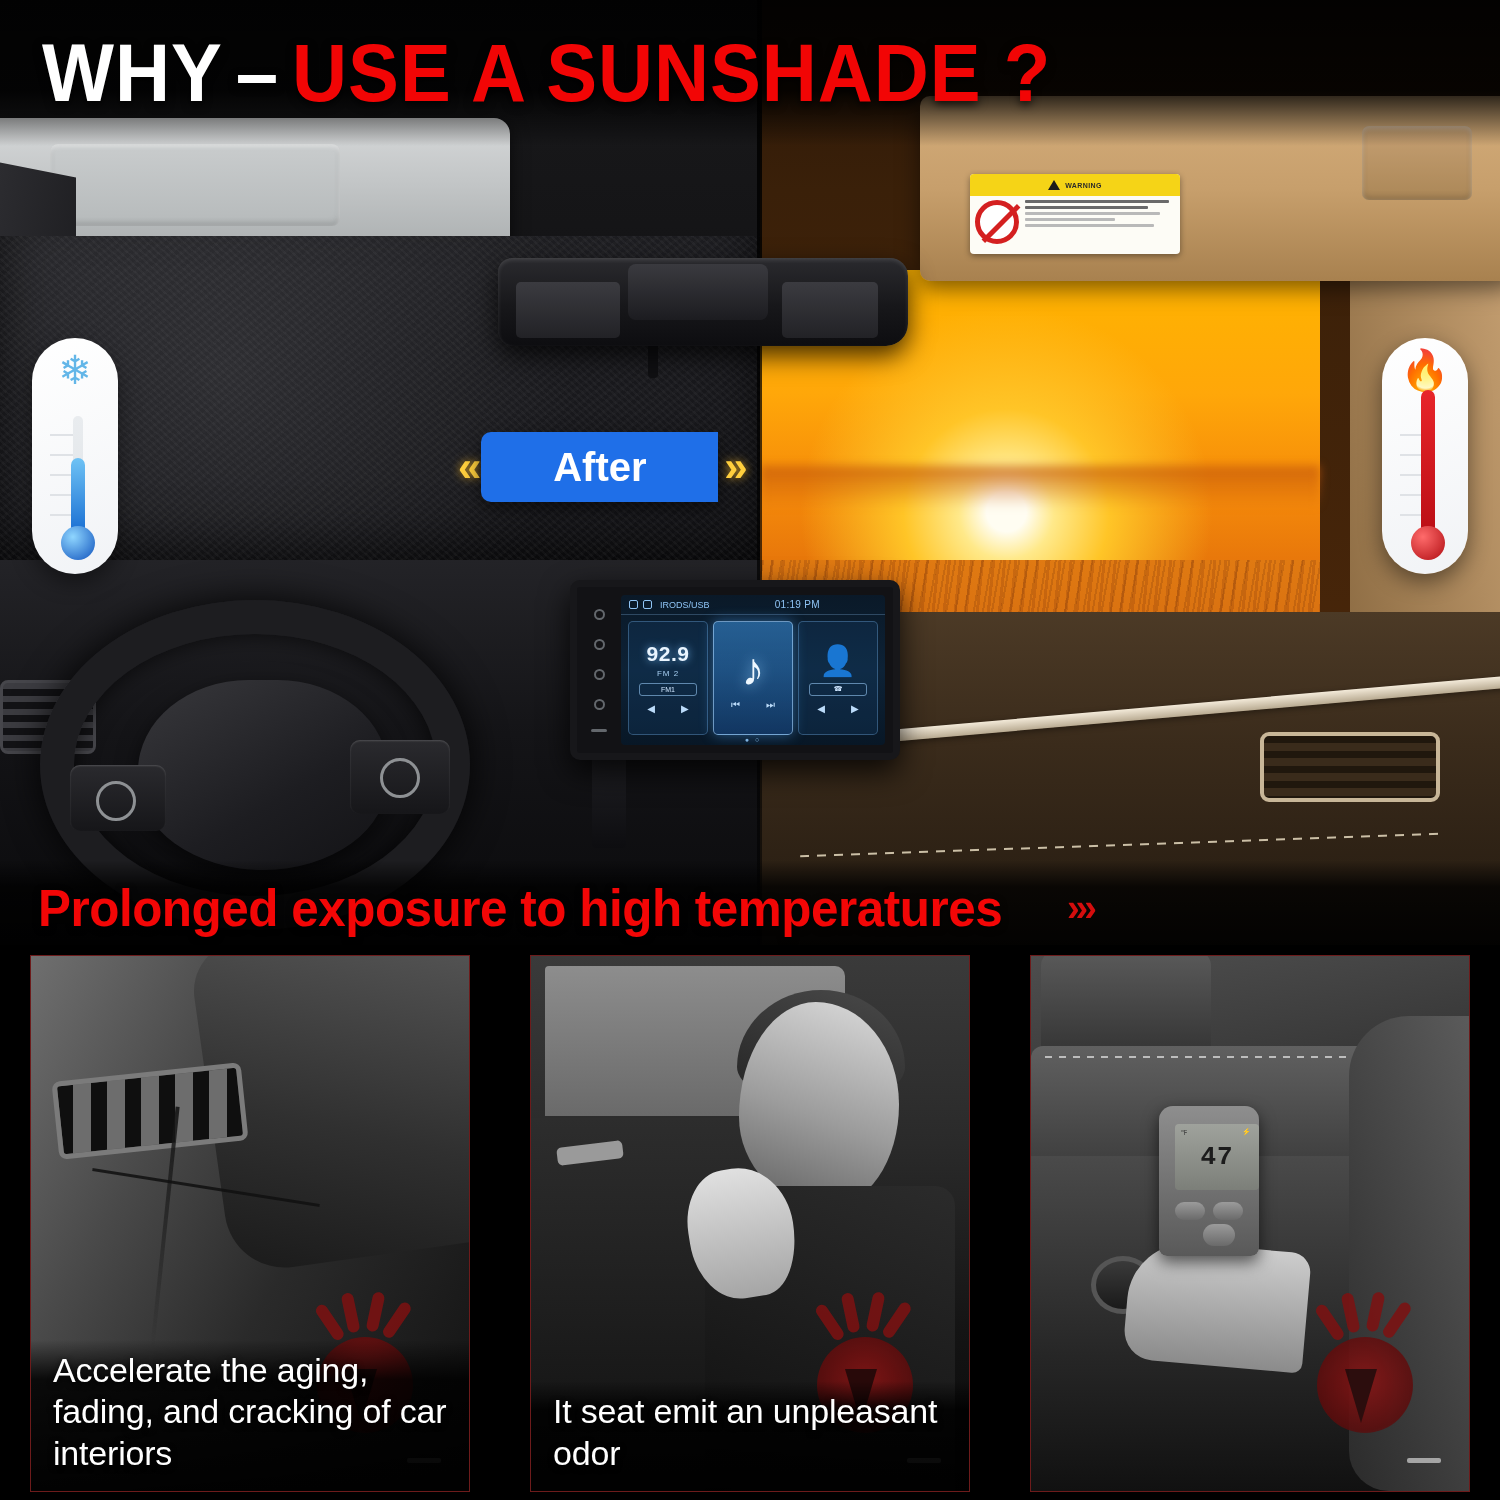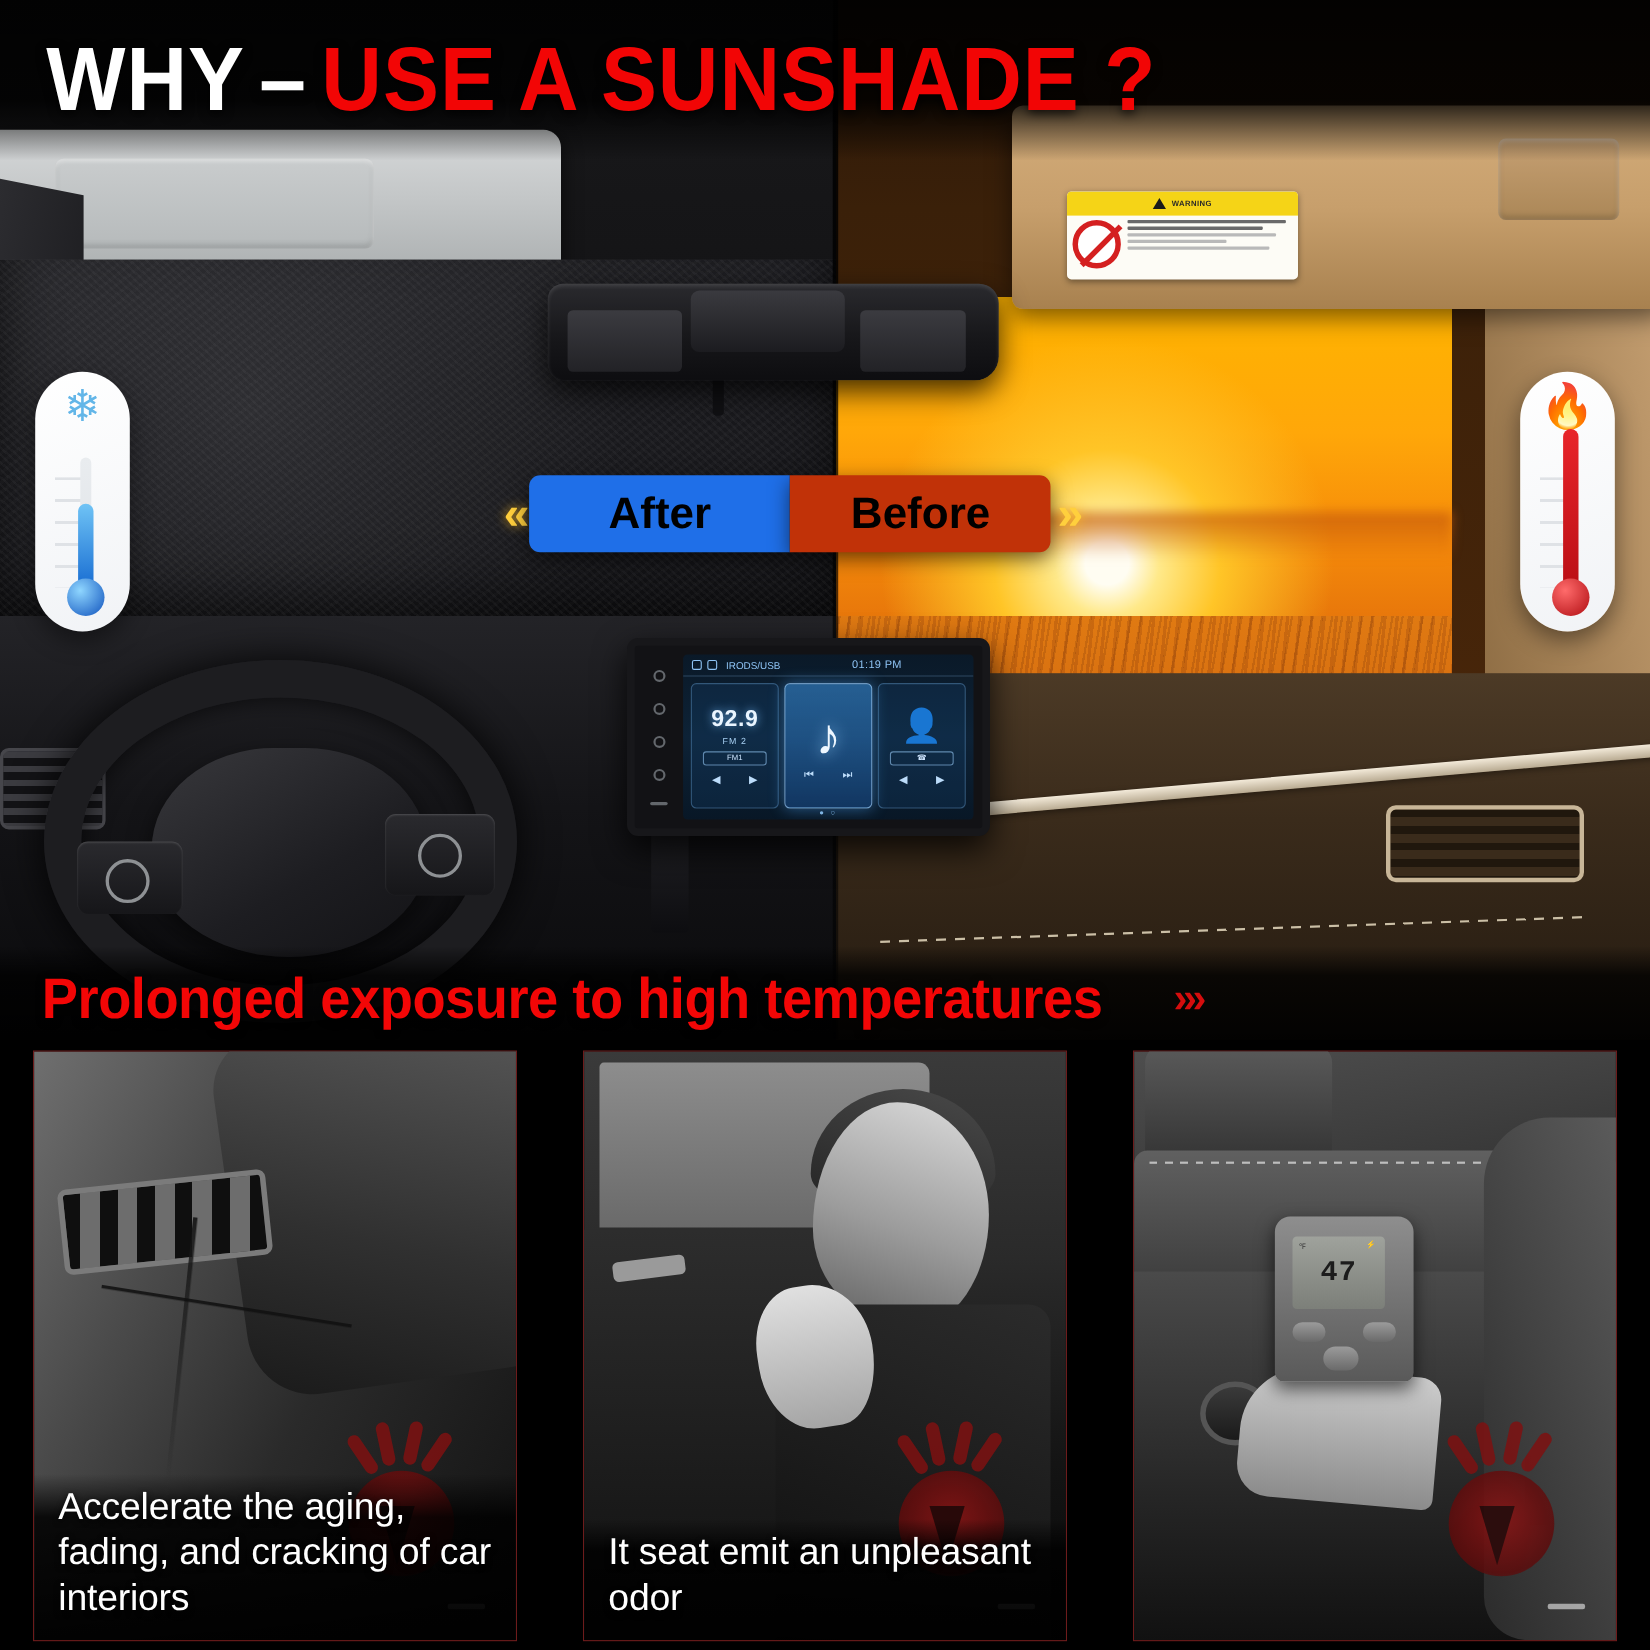--- a/index.html
+++ b/index.html
@@ -337,21 +337,21 @@
   }
   .chev{
     color:#ffcf3d; font-size:42px; font-weight:bold; line-height:1;
     text-shadow:0 0 10px rgba(255,190,40,.8);
     letter-spacing:-6px;
   }
   .chev.l{ margin-right:6px; }
   .chev.r{ margin-left:6px; }
   .badge{
     height:70px; display:flex; align-items:center; justify-content:center;
-    color:#000000; font-size:40px; font-weight:bold;
+    color:#ffffff; font-size:40px; font-weight:bold;
     padding:0 34px;
     box-shadow:0 6px 18px rgba(0,0,0,.55);
   }
   .badge.after{
     background:#1f6fe8; border-radius:10px 0 0 10px; min-width:237px;
   }
   .badge.before{
     background:#c13208; border-radius:0 10px 10px 0; min-width:237px;
   }
 
@@ -513,21 +513,21 @@
   .art3 .bolster{
     position:absolute; right:-20px; top:60px; width:140px; bottom:0;
     background:linear-gradient(250deg,#5e5e5e,#2b2b2b);
     border-radius:60px 0 0 40px;
   }
   .art3 .stitch3{
     position:absolute; left:14px; top:100px; width:88%; height:2px;
     background:repeating-linear-gradient(90deg,#bdbdbd 0 7px, rgba(0,0,0,0) 7px 14px);
   }
   .ir-gun{
-    position:absolute; left:128px; top:150px; width:126px; height:150px;
+    position:absolute; left:128px; top:150px; width:100px; height:150px;
     background:linear-gradient(180deg,#8e8e8e,#595959);
     border-radius:14px 14px 8px 8px;
     box-shadow:0 6px 16px rgba(0,0,0,.6);
     text-align:right;
   }
   .ir-gun .lcd{
     position:absolute; left:16px; top:18px; width:84px; height:66px;
     background:linear-gradient(180deg,#9fa29c,#7c7f79);
     border-radius:4px;
     display:flex; align-items:center; justify-content:center;
@@ -726,21 +726,20 @@
       <div class="th-icon">🔥</div>
       <div class="th-ticks"></div>
       <div class="th-tube"></div>
       <div class="th-fill"></div>
       <div class="th-bulb"></div>
     </div>
 
     <div class="badges">
       <span class="chev l">«</span>
       <div class="badge after">After</div>
-      <div class="badge before">Before</div>
       <span class="chev r">»</span>
     </div>
 
     <div class="title-wrap">
       <div class="title">
         <span class="t-white">WHY</span><span class="t-dash">–</span><span class="t-red">USE A SUNSHADE ?</span>
       </div>
     </div>
 
     <div class="banner">

